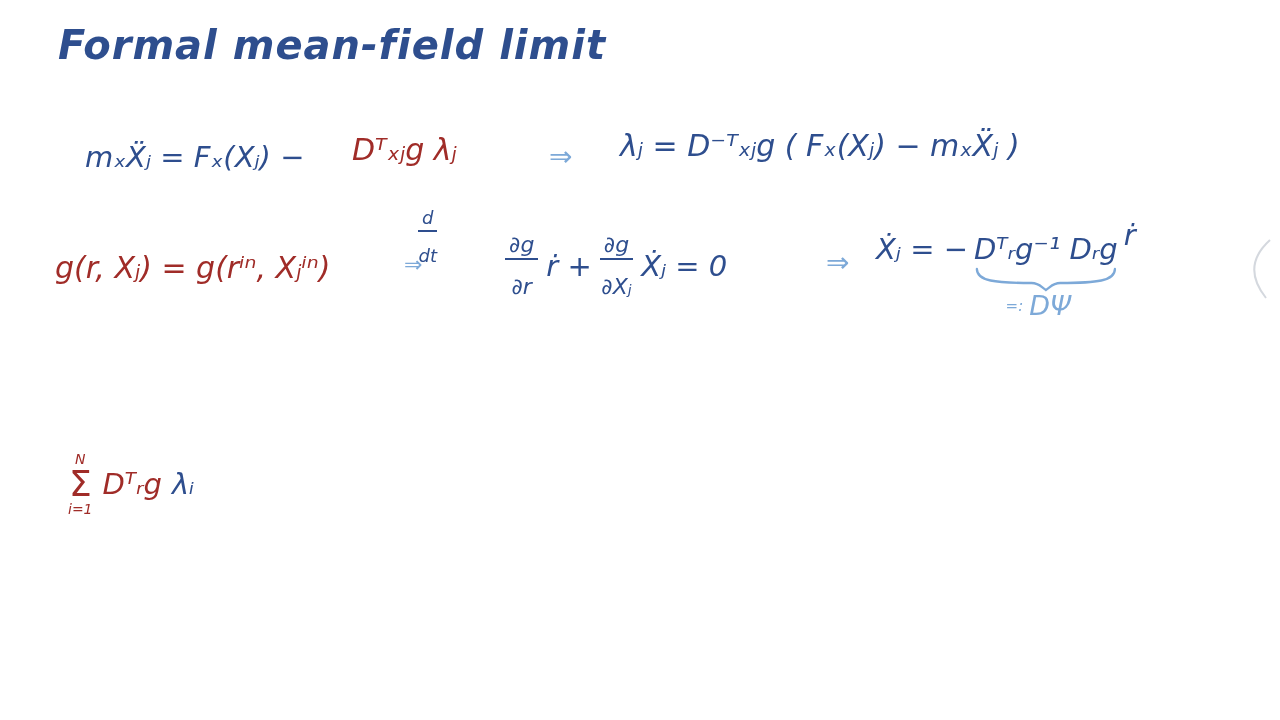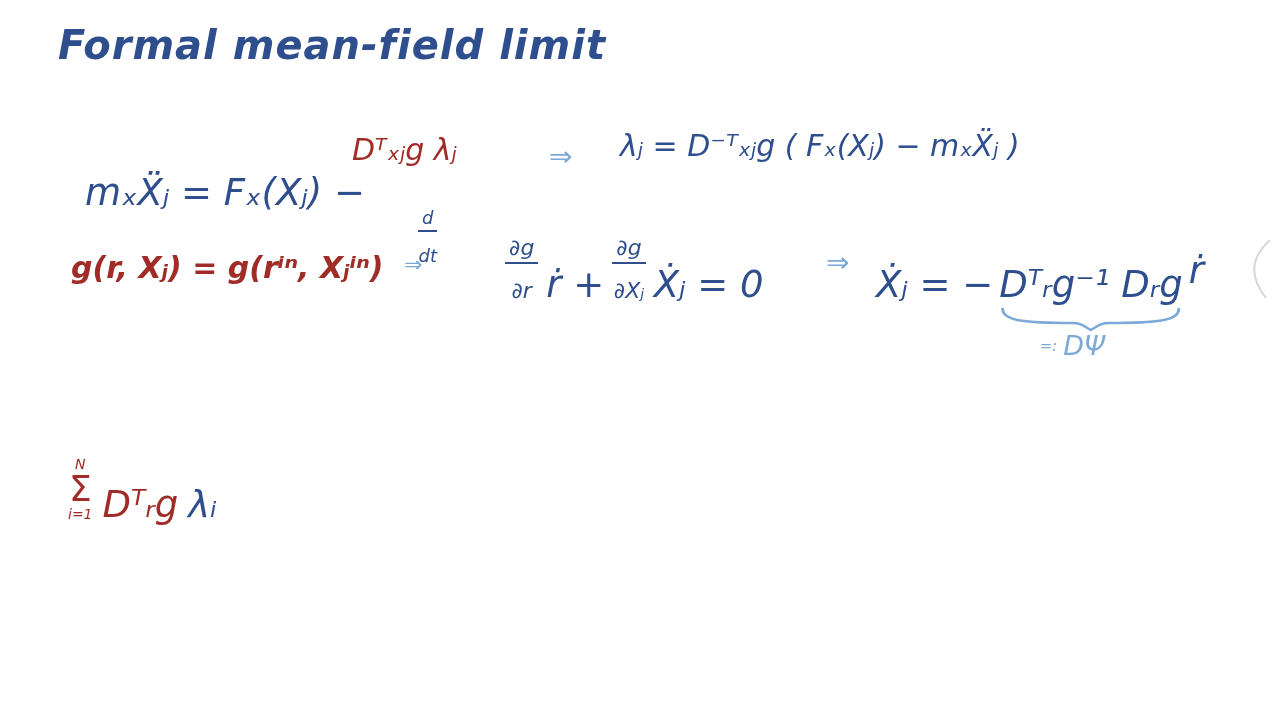--- a/index.html
+++ b/index.html
@@ -11,21 +11,21 @@
     overflow:hidden;
   }
   .board { position:relative; width:1232px; height:720px; background:#ffffff; }
   .abs { position:absolute; white-space:nowrap; }
   .blue  { color:var(--ink_blue, #2e4e8e); }
   .red   { color:var(--ink_red, #a02c28); }
   .lblue { color:var(--ink_lightblue, #7da9d8); }
   .gray  { color:var(--stray_gray, #c9ced6); }
 
   .title { font-size:40px; font-weight:bold; letter-spacing:1px; }
-  .eq   { font-size:37px;margin-top:31px; }
+  .eq   { font-size:29px; }
   .eq-lg{ font-size:30px; }
   .arrow{ font-size:28px; font-style:normal; }
 
   .row { display:flex; align-items:center; gap:8px; }
 
   .frac { display:inline-flex; flex-direction:column; align-items:center;
           font-size:22px; line-height:1.15; }
   .frac .top { border-bottom:2px solid currentColor; padding:0 4px 1px; }
   .frac .bottom { padding-top:14px; }
   .frac-sm { font-size:18px; }
@@ -48,21 +48,21 @@
 
 <div class="board">
 
   <div class="abs title blue" style="left:58px; top:22px;">Formal mean-field limit</div>
 
   <div class="abs eq blue" style="left:85px; top:140px;">mₓẌⱼ = Fₓ(Xⱼ) −</div>
   <div class="abs eq-lg red" style="left:352px; top:132px;">Dᵀₓⱼg λⱼ</div>
   <div class="abs arrow lblue" style="left:549px; top:140px;">⇒</div>
   <div class="abs eq-lg blue" style="left:620px; top:128px;">λⱼ = D⁻ᵀₓⱼg ( Fₓ(Xⱼ) − mₓẌⱼ )</div>
 
-  <div class="abs eq-lg red" style="left:71px; top:250px;font-weight:bold;">g(r, Xⱼ) = g(rⁱⁿ, Xⱼⁱⁿ)</div>
+  <div class="abs eq-lg red" style="left:55px; top:250px;">g(r, Xⱼ) = g(rⁱⁿ, Xⱼⁱⁿ)</div>
 
   <div class="abs frac frac-sm blue" style="left:418px; top:208px;">
     <span class="top">d</span>
     <span class="bottom">dt</span>
   </div>
   <div class="abs arrow lblue" style="left:404px; top:252px; font-size:22px;">⇒</div>
 
   <div class="abs row blue" style="left:505px; top:232px;">
     <span class="frac">
       <span class="top">∂g</span>

